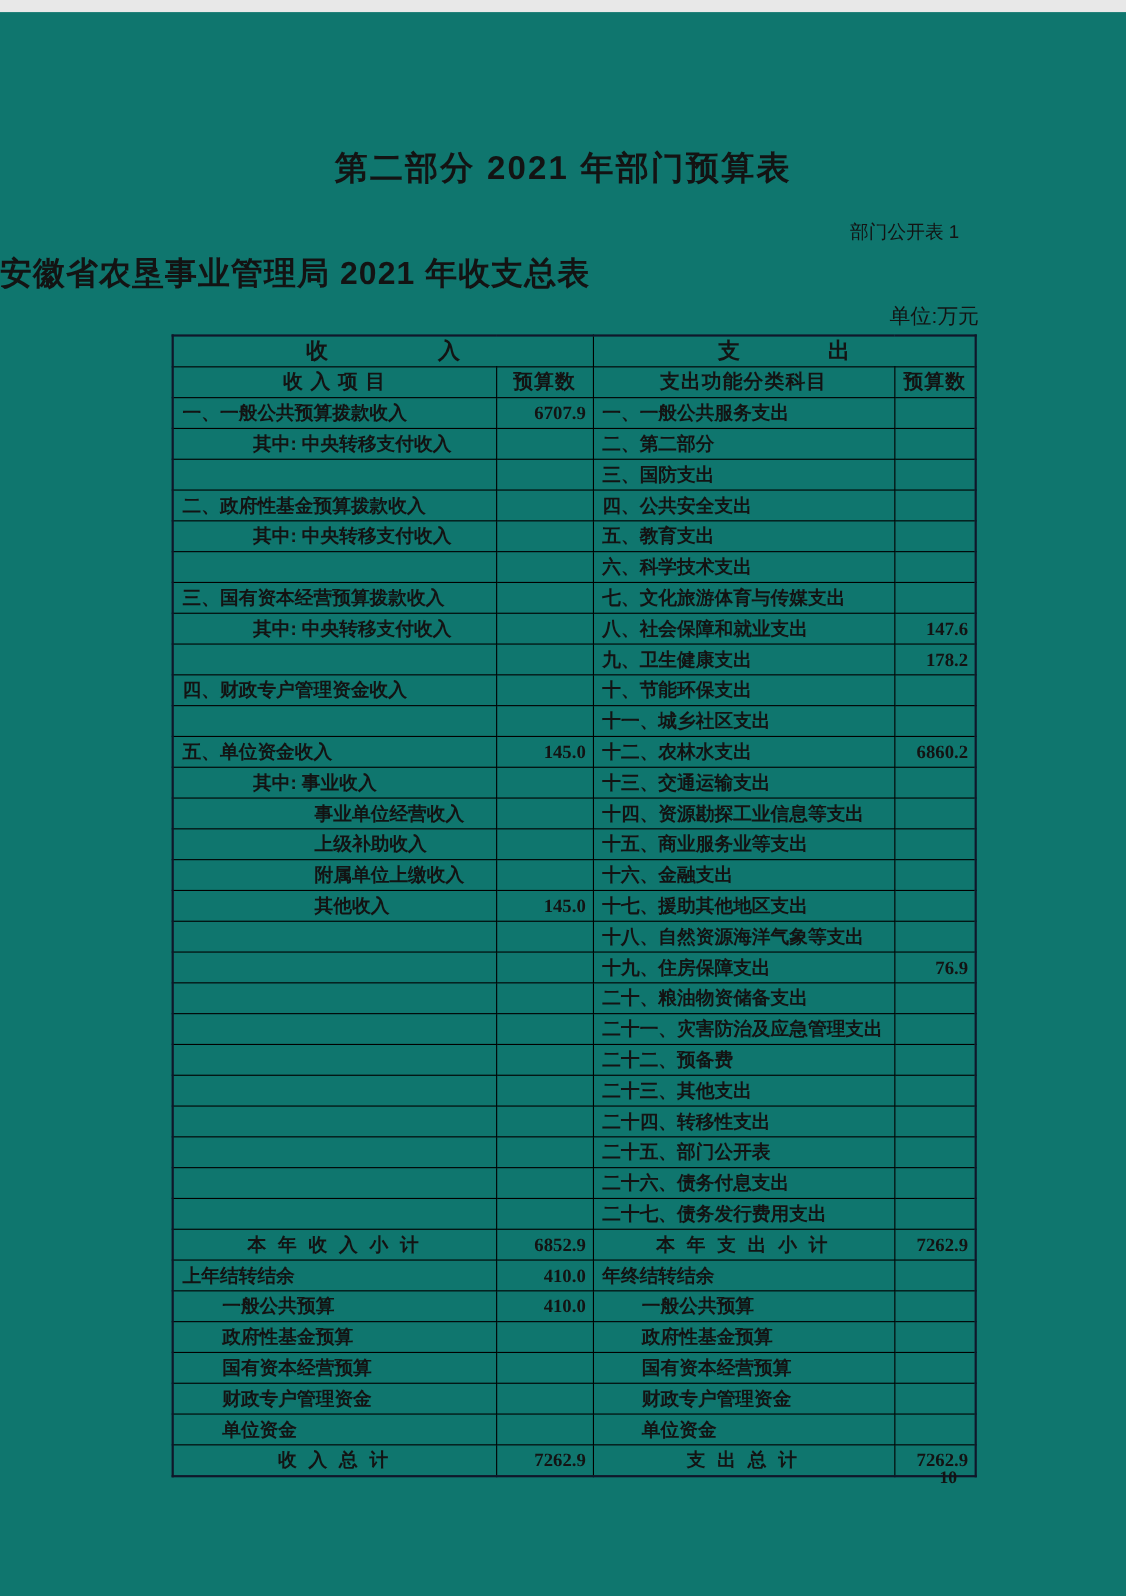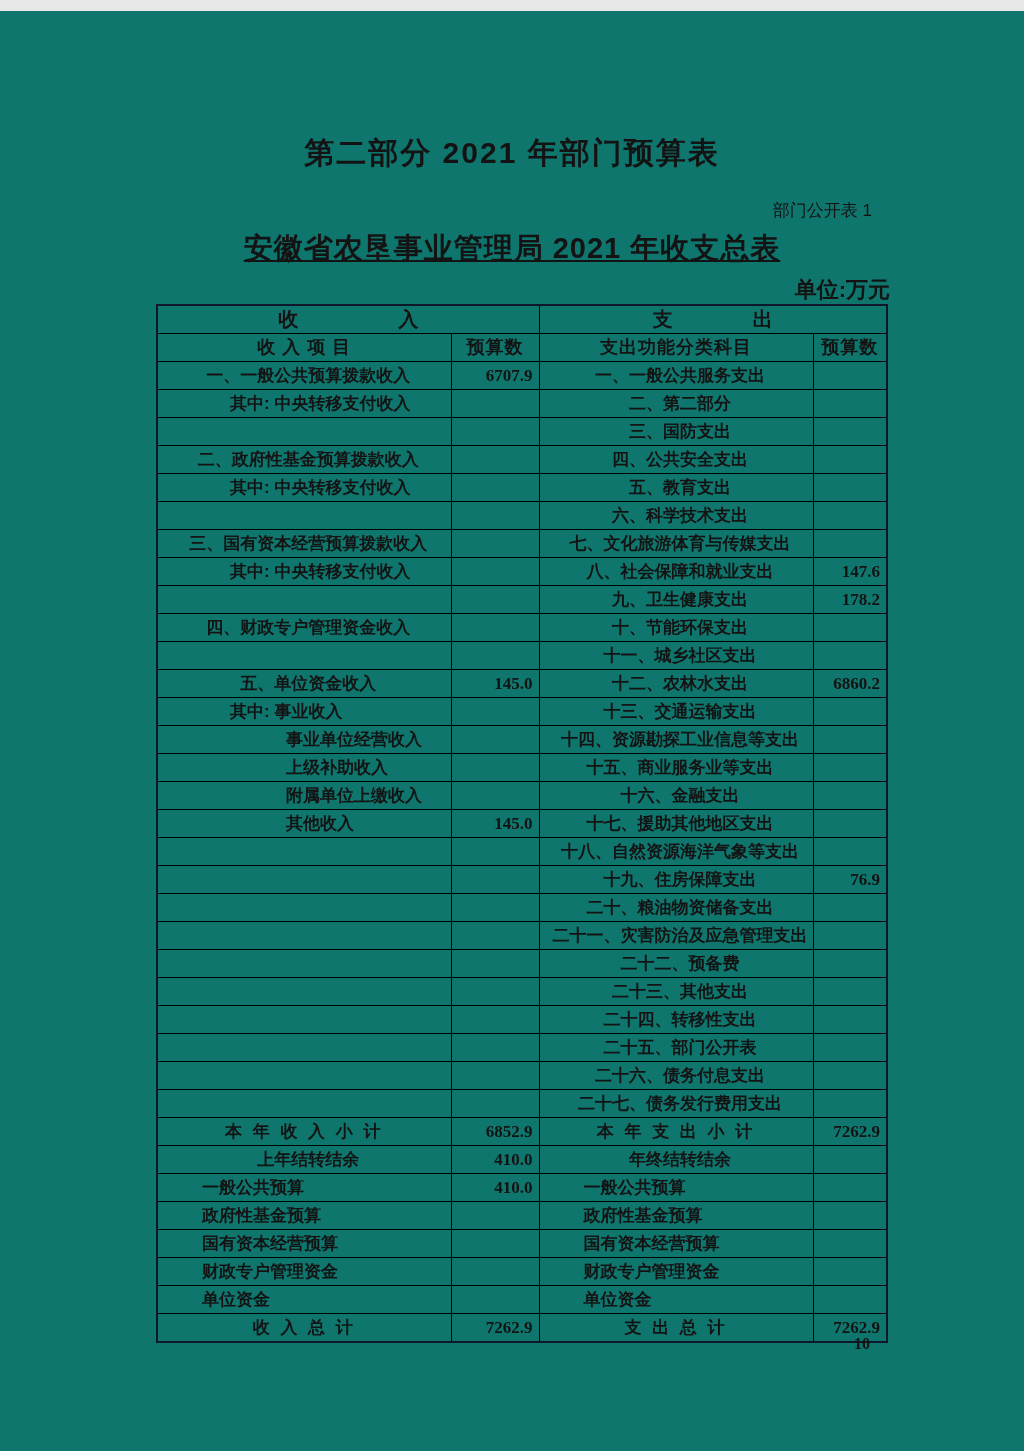--- a/index.html
+++ b/index.html
@@ -11,25 +11,25 @@
     margin-top:11px;
   }
   .main-title {
     position:absolute; top:122px; left:0; width:1024px; text-align:center;
     font-size:30px; font-weight:bold; letter-spacing:2px;
   }
   .table-label {
     position:absolute; top:188px; right:152px; font-size:17px; font-weight:normal;text-align:right;
   }
   .table-title {
-    position:absolute; top:218px; left:0; width:1024px; text-align:center;
-    font-size:29px; font-weight:bold; letter-spacing:1px;text-decoration:underline;
+    position:absolute; top:218px; left:0; width:1024px; text-align:left;
+    font-size:29px; font-weight:bold; letter-spacing:1px;
   }
   .unit-note {
-    position:absolute; top:264px; right:134px; font-size:22px; font-weight:bold;
+    position:absolute; top:264px; right:134px; font-size:19px; font-weight:normal;
   }
   table.budget {
     position:absolute; top:293px; left:156px; width:730px;
     border-collapse:collapse; table-layout:fixed; border:2px solid #0f172a;
   }
   col.c-in-item { width:294px; }
   col.c-in-val  { width:88px; }
   col.c-ex-item { width:274px; }
   col.c-ex-val  { width:74px; }
   .budget th, .budget td {
@@ -37,21 +37,21 @@
     white-space:nowrap; overflow:hidden; vertical-align:middle;
   }
   .ghead {
     font-size:20px; font-weight:bold; text-align:center; height:25px; line-height:25px;
   }
   .chead {
     font-size:18px; font-weight:bold; text-align:center; height:24px; line-height:24px;
     letter-spacing:1px;
   }
   .item { font-size:17px; font-weight:bold; text-align:left; }
-  .item.ind0 { padding-left:8px;text-align:center; }
+  .item.ind0 { padding-left:8px; }
   .item.ind1 { padding-left:72px; }
   .item.ind2 { padding-left:128px; }
   tr.srow .item.ind1 { padding-left:44px; }
   .item.center { text-align:center; padding-left:0; letter-spacing:3px; }
   .val {
     font-family:"Liberation Serif","DejaVu Serif",serif;
     font-size:17px; font-weight:bold; text-align:right; padding-right:6px;
   }
   .page-number {
     position:absolute; top:1324px; right:154px;

